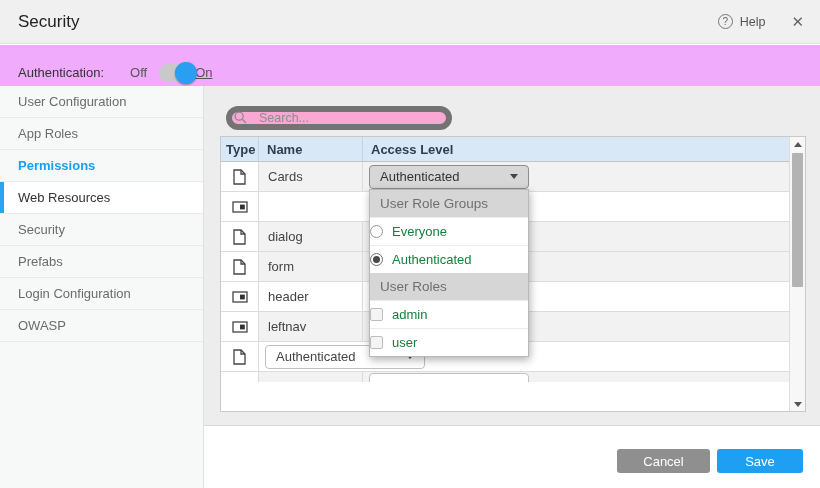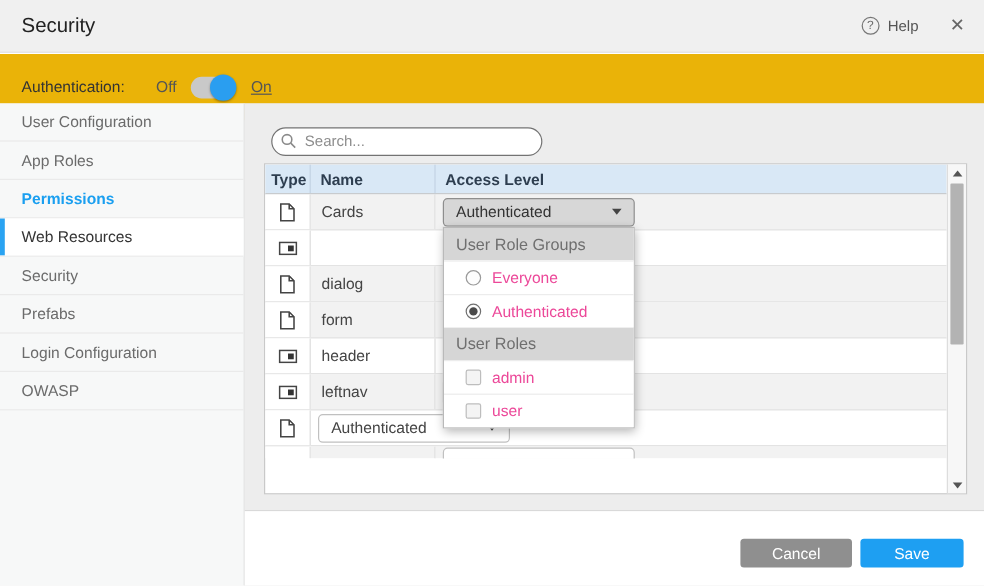--- a/index.html
+++ b/index.html
@@ -9,38 +9,38 @@
   
   .topbar { position: absolute; left: 0; top: 0; width: 820px; height: 44px; background: #f0f0f0; border-bottom: 1px solid #e2e2e2; display: flex; align-items: center; }
   .topbar-title { margin-left: 18px; font-size: 17px; font-weight: 500; color: #222; text-align: center; }
   .topbar-right { margin-left: auto; margin-right: 16px; display: flex; align-items: center; }
   .help-btn { display: flex; align-items: center; cursor: pointer; }
   .help-circle { width: 15px; height: 15px; border: 1px solid #767676; border-radius: 50%; color: #6a6a6a; font-size: 10px; line-height: 13px; text-align: center; display: inline-block; }
   .help-text { margin-left: 7px; font-size: 12.5px; color: #555; }
   .close-x { margin-left: 26px; font-size: 15px; color: #666; cursor: pointer; line-height: 1; }
 
   
-  .authbar { position: absolute; left: 0; top: 45px; width: 820px; height: 56px; background: #eab308; border-bottom: 1px solid #dedede; display: flex; align-items: center; }
+  .authbar { position: absolute; left: 0; top: 45px; width: 820px; height: 56px; background: #f0abfc; border-bottom: 1px solid #dedede; display: flex; align-items: center; }
   .auth-label { margin-left: 18px; color: #333; }
   .auth-off { margin-left: 26px; color: #555; }
-  .auth-on { margin-left: 14px; color: #555; text-decoration: underline; }
+  .auth-on { color: #555; text-decoration: underline; }
   .toggle { margin-left: 12px; width: 36px; height: 18px; border-radius: 10px; background: #c9c9c9; position: relative; cursor: pointer; }
   .toggle-knob { position: absolute; right: -2px; top: -2px; width: 22px; height: 22px; border-radius: 50%; background: #2a9ef0; box-shadow: 0 1px 2px rgba(0,0,0,.35); }
 
   
   .sidebar { position: absolute; left: 0; top: 86px; width: 204px; height: 402px; background: #f7f8f8; border-right: 1px solid #e0e0e0; }
   .side-item { height: 32px; display: flex; align-items: center; padding-left: 18px; color: #6b6b6b; border-bottom: 1px solid #eaeaea; cursor: pointer; }
   .side-item.highlighted { color: #1a9ff0; font-weight: 700; }
   .side-item.selected { background: #fff; color: #333; box-shadow: inset 4px 0 0 #2aa3f2; }
 
   
   .main { position: absolute; left: 204px; top: 86px; width: 616px; height: 402px; background: #ededed; }
 
   .search-box { position: absolute; left: 22px; top: 20px; width: 226px; height: 24px; }
-  .search-box input { width: 100%; height: 100%; border: 1px solid #737373; border-radius: 12px; padding: 0 8px 0 27px; font-size: 12.5px; color: #555; font-family: "Liberation Sans", sans-serif; background: #ffffff; outline: none; }
+  .search-box input { width: 100%; height: 100%; border: 6px solid #737373; border-radius: 12px; padding: 0 8px 0 27px; font-size: 12.5px; color: #555; font-family: "Liberation Sans", sans-serif; background: #f9a8d4; outline: none; }
   .search-box input::placeholder { color: #8d8d8d; }
   .search-icon { position: absolute; left: 8px; top: 5px; width: 13px; height: 13px; }
 
   
   .table-wrap { position: absolute; left: 16px; top: 50px; width: 586px; height: 276px; background: #fff; border: 1px solid #c9c9c9; display: flex; }
   .table-content { width: 568px; overflow: hidden; }
   .thead { display: flex; height: 25px; background: #d9e8f6; border-bottom: 1px solid #c4c4c4; font-weight: 700; color: #2e3e50; }
   .th { display: flex; align-items: center; border-right: 1px solid #c3d3e3; }
   .th-type { width: 38px; padding-left: 5px; }
   .th-name { width: 104px; padding-left: 8px; }
@@ -53,21 +53,21 @@
   .trow.stripe .td-name, .trow.stripe .td-access { background: #f2f2f2; }
   .trow.partial { height: 10px; overflow: hidden; border-bottom: none; }
 
   .dd-btn { margin-left: 6px; width: 160px; height: 24px; background: #fff; border: 1px solid #c0c0c0; border-radius: 4px; display: flex; align-items: center; justify-content: space-between; padding: 0 10px; color: #444; cursor: pointer; }
   .dd-btn.open { background: #d7d7d7; border-color: #8e8e8e; color: #333; }
   .caret { width: 0; height: 0; border-left: 4px solid transparent; border-right: 4px solid transparent; border-top: 5px solid #444; }
 
   
   .dd-panel { position: absolute; left: 165px; top: 103px; width: 160px; background: #fff; border: 1px solid #b9b9b9; box-shadow: 1px 3px 8px rgba(0,0,0,.3); z-index: 20; }
   .dd-group-header { height: 27px; background: #d6d6d6; display: flex; align-items: center; padding-left: 10px; color: #6f6f6f; font-size: 13.5px; }
-  .dd-option { height: 28px; display: flex; align-items: center; padding-left: 18px; gap: 9px; border-top: 1px solid #ececec; color: #ec4899; cursor: pointer; background: #fff; }
+  .dd-option { height: 28px; display: flex; align-items: center; padding-left: 0; gap: 9px; border-top: 1px solid #ececec; color: #15803d; cursor: pointer; background: #fff; }
   .radio { width: 13px; height: 13px; border: 1px solid #9a9a9a; border-radius: 50%; background: #fdfdfd; display: inline-flex; align-items: center; justify-content: center; flex: none; }
   .radio.checked { border-color: #6f6f6f; }
   .radio.checked .dot { width: 7px; height: 7px; border-radius: 50%; background: #4a4a4a; }
   .checkbox { width: 13px; height: 13px; border: 1px solid #bdbdbd; border-radius: 2px; background: #f4f4f4; flex: none; }
 
   
   .vscroll { width: 16px; border-left: 1px solid #ddd; background: #f7f7f7; position: relative; }
   .vs-arrow { position: absolute; left: 0; width: 16px; height: 14px; display: flex; align-items: center; justify-content: center; cursor: pointer; }
   .vs-up { top: 0; }
   .vs-down { bottom: 0; }

